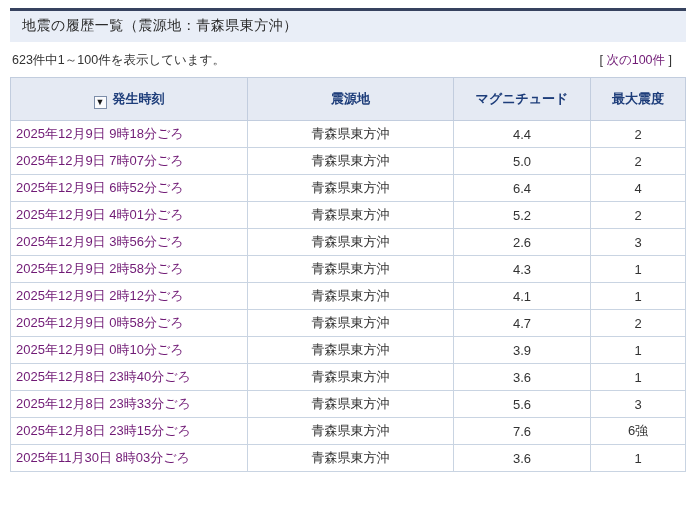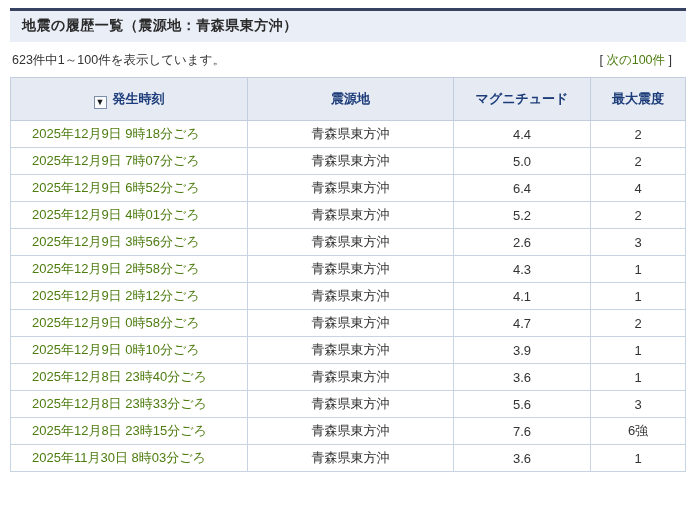--- a/index.html
+++ b/index.html
@@ -11,36 +11,36 @@
     font-family: "Liberation Sans", "DejaVu Sans", sans-serif;
     color: #333333;
   }
   .page { margin: 8px 13px 0 10px; width: 676px; }
 
   .title-bar {
     border-top: 3px solid #36425f;
     background: #e9eef7;
     padding: 6px 12px 7px 12px;
     font-size: 14px;
-    font-weight: bold;
+    font-weight: normal;
     color: #2b2b2b;
     letter-spacing: 0.5px;
   }
 
   .meta-row {
     display: flex;
     justify-content: space-between;
     align-items: center;
     margin: 10px 14px 8px 2px;
     font-size: 12.5px;
   }
   .meta-row .count { color: #333333; }
   .next-wrap { color: #333333; }
   a.next-link, a.time-link {
-    color: #4d7c0f;
+    color: #701a75;
     text-decoration: none;
     cursor: pointer;
   }
 
   table.eq-table {
     width: 676px;
     border-collapse: collapse;
     border: 1px solid #b9c5d8;
     font-size: 13px;
     table-layout: fixed;
@@ -55,21 +55,21 @@
     text-align: center;
   }
   .eq-table td {
     height: 27px;
     padding: 0 8px;
     border: 1px solid #c9d4e2;
     text-align: center;
     color: #333333;
     vertical-align: middle;
   }
-  .eq-table td.c-time { text-align: left; padding-left: 21px; }
+  .eq-table td.c-time { text-align: left; padding-left: 5px; }
   .col-time { width: 237px; }
   .col-epicenter { width: 206px; }
   .col-magnitude { width: 137px; }
   .col-intensity { width: 95px; }
 
   .sort-box {
     display: inline-block;
     width: 13px; height: 13px;
     border: 1px solid #7d8ea9;
     background: #fbfcfe;

